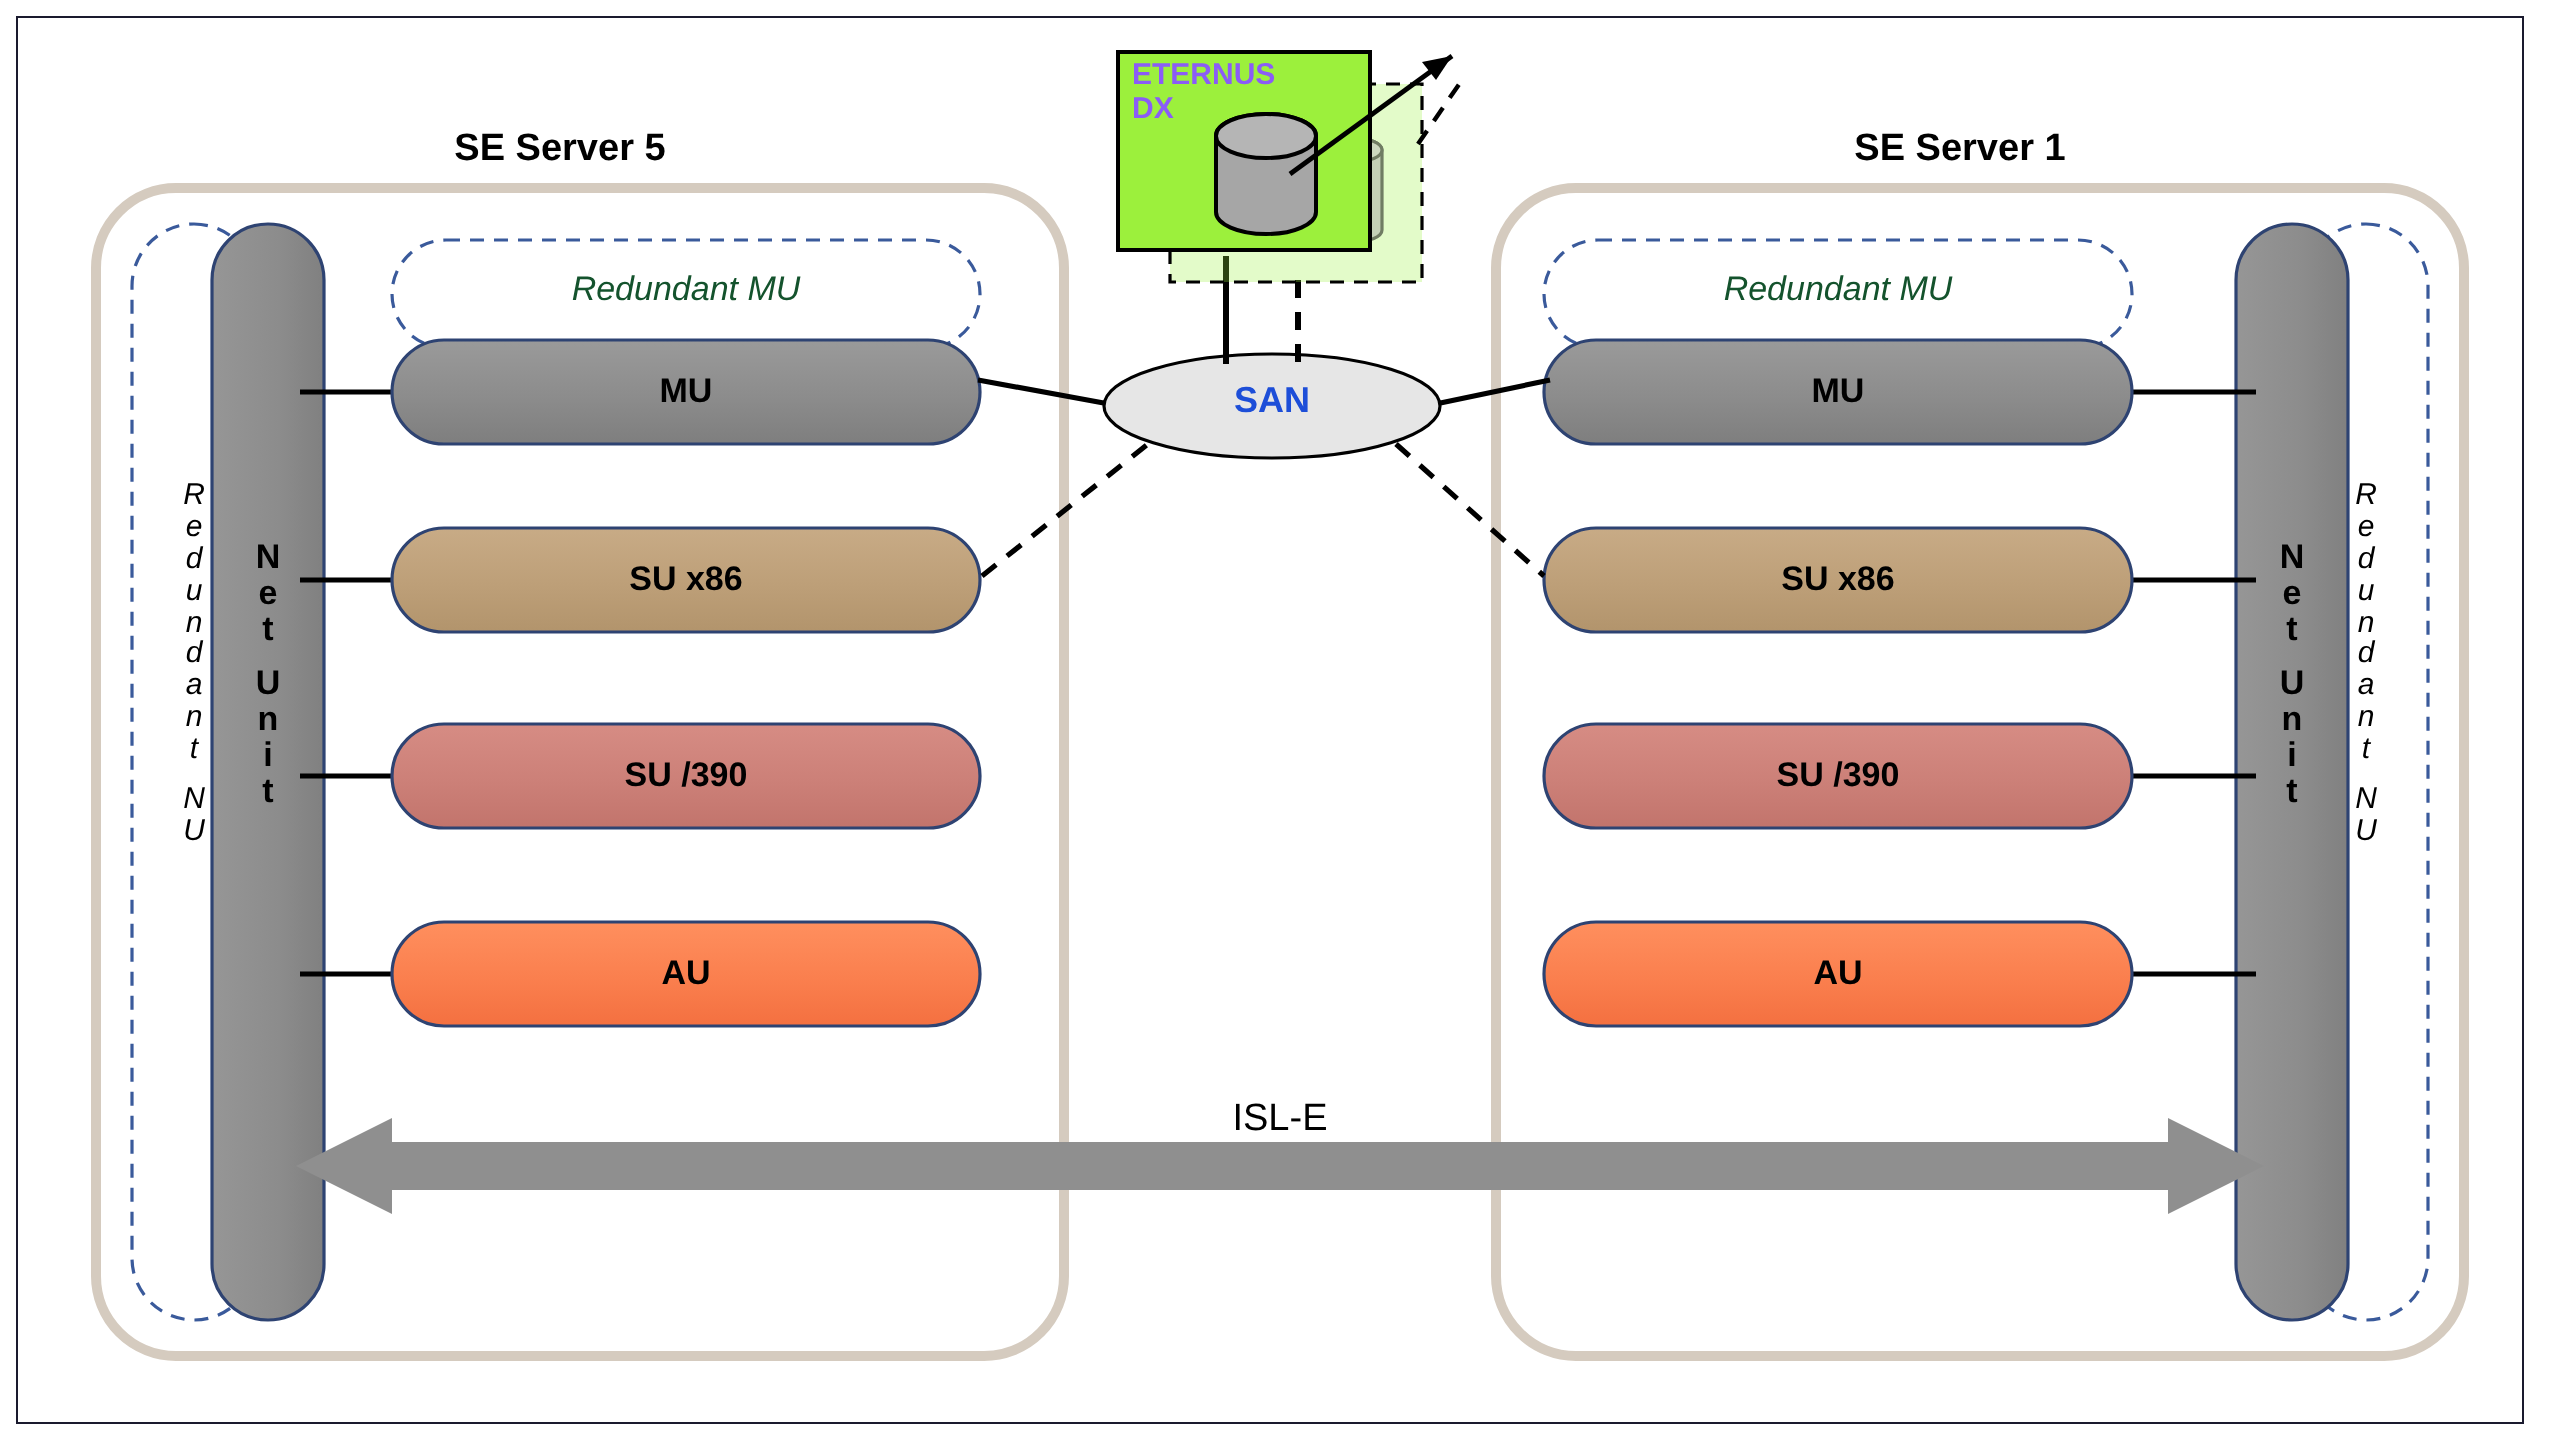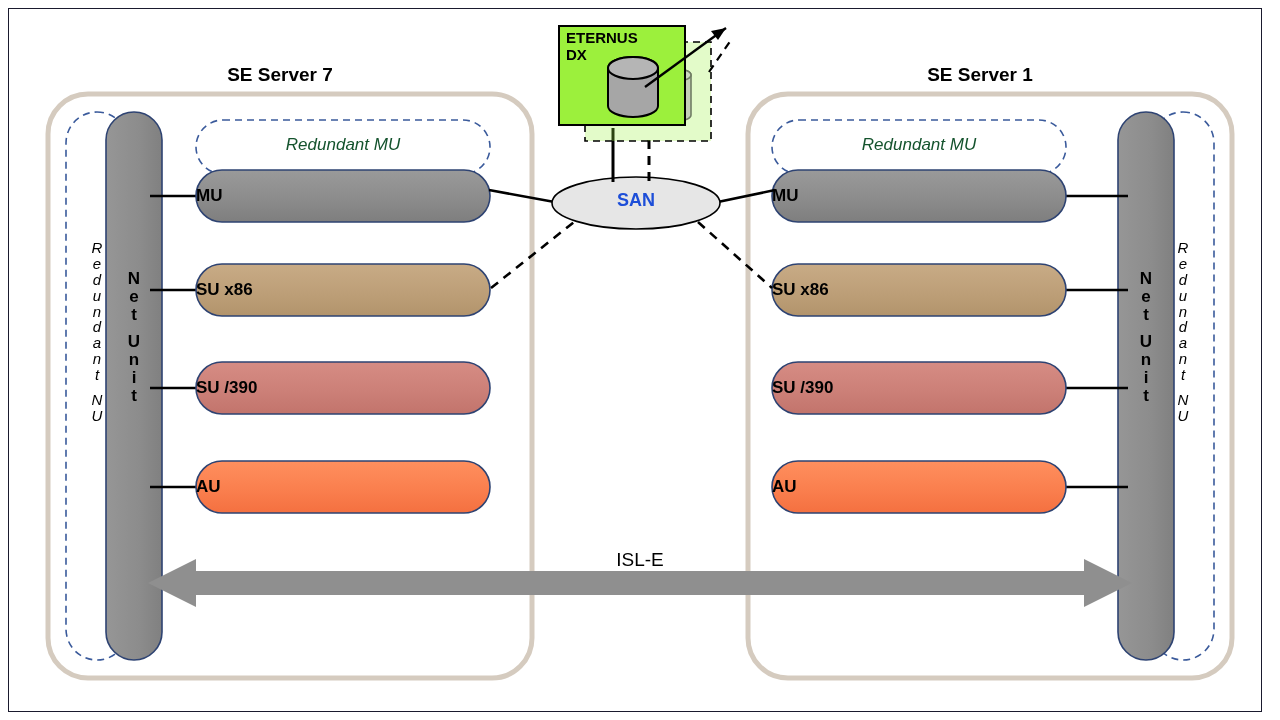--- a/index.html
+++ b/index.html
@@ -43,21 +43,21 @@
     text-align: center;
   }
   #server1-title { left: 120px; top: 64px; width: 320px; }
   #server2-title { left: 820px; top: 64px; width: 320px; }
 
   .pill-label {
     position: absolute;
     font-size: 17px;
     font-weight: bold;
     color: #000;
-    text-align: left;
+    text-align: center;
     white-space: nowrap;
     pointer-events: none;
   }
   .redundant-label {
     position: absolute;
     font-size: 17px;
     font-style: italic;
     color: #14532d;
     text-align: center;
     white-space: nowrap;
@@ -77,21 +77,21 @@
   .vstack .gap { height: 9px; }
 
   #eternus-label {
     position: absolute;
     left: 566px;
     top: 30px;
     width: 110px;
     font-size: 15px;
     font-weight: bold;
     line-height: 1.12;
-    color: #000000;
+    color: #8b5cf6;
   }
   #crd-caption {
     position: absolute;
     left: 733px;
     top: 19px;
     font-size: 16px;
     color: #000;
     white-space: nowrap;
   }
   #san-label {
@@ -221,21 +221,21 @@
 
     <g>
       <line x1="709" y1="72" x2="731" y2="40" stroke="#000" stroke-width="2.2" stroke-dasharray="8 6"></line>
     </g>
 
     <g>
       <polygon points="148,583 196,559 196,571 1084,571 1084,559 1132,583 1084,607 1084,595 196,595 196,607" fill="#8f8f8f"></polygon>
     </g>
   </svg>
 
-  <div class="server-title" id="server1-title">SE Server 7</div>
+  <div class="server-title" id="server1-title">SE Server 5</div>
   <div class="server-title" id="server2-title">SE Server 1</div>
 
   <div class="vstack ital" style="left:81px; top:240px;">
     <span>R</span>
       <span>e</span>
       <span>d</span>
       <span>u</span>
       <span>n</span>
       <span>d</span>
       <span>a</span>

